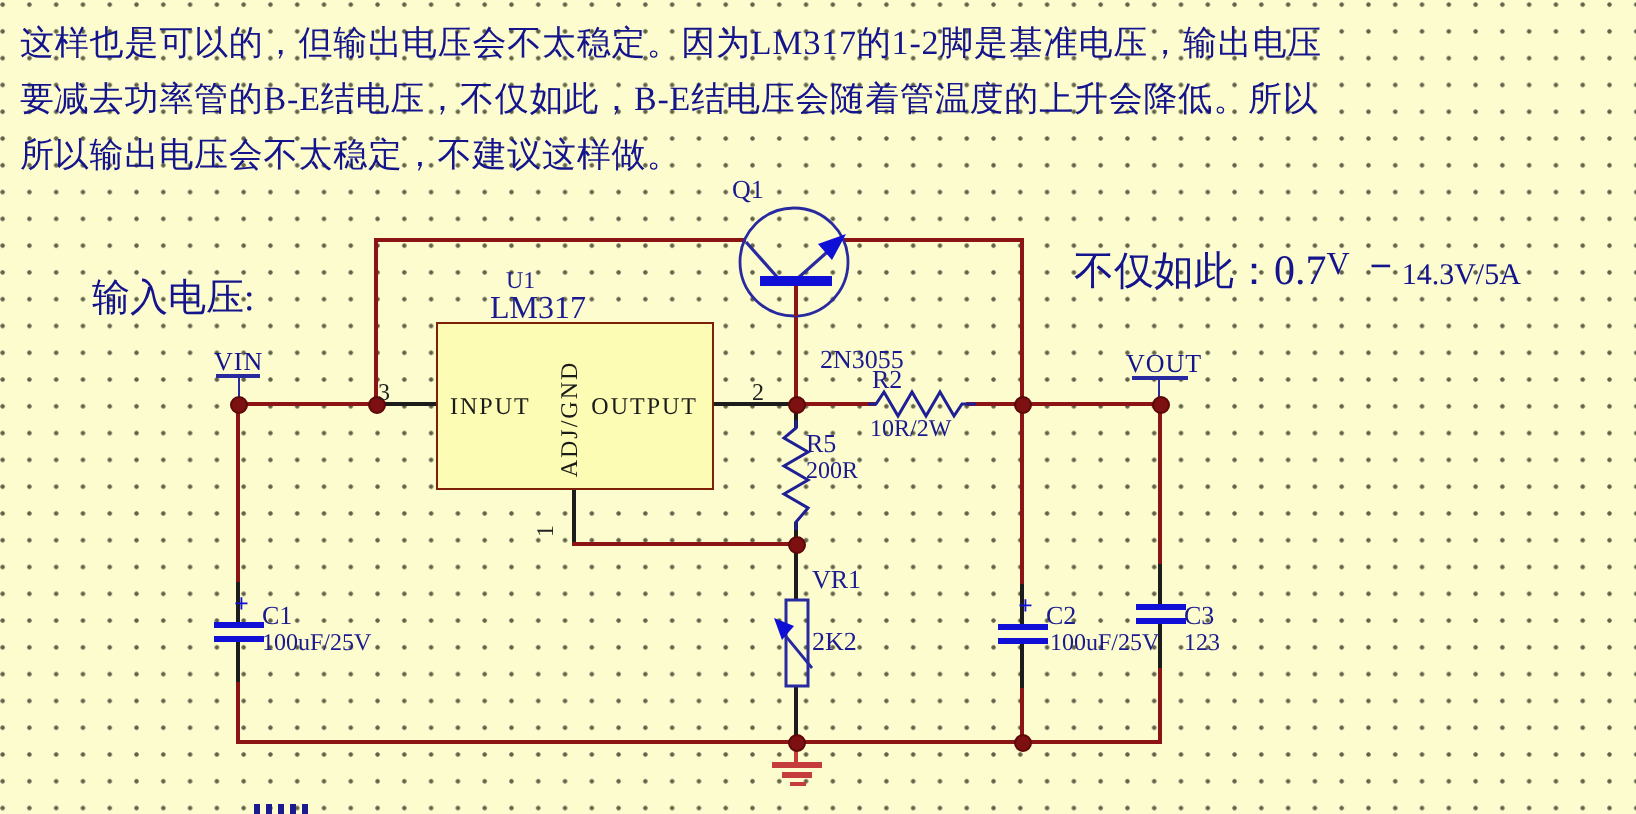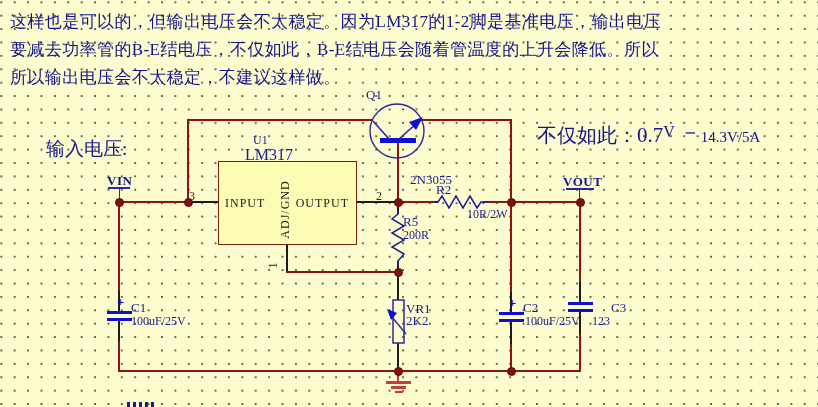--- a/index.html
+++ b/index.html
@@ -6,21 +6,21 @@
   #screen{
     position:relative;width:818px;height:407px;overflow:hidden;
     background-color:#fcfccf;
     background-image:radial-gradient(circle,#62624a 0.9px, rgba(0,0,0,0) 1.3px);
     background-size:13.4px 13.4px;background-position:8px 9px;
     font-family:"Liberation Serif","DejaVu Serif",serif;
   }
   .abs{position:absolute;}
   .ann{color:#14148c;font-size:17px;letter-spacing:0.4px;white-space:nowrap;}
   .heading{color:#14148c;white-space:nowrap;}
-  .netlbl{color:#14148c;font-size:13px;font-weight:bold;letter-spacing:0.5px;}
+  .netlbl{color:#14148c;font-size:13px;font-weight:normal;letter-spacing:0.5px;}
   .lbl{color:#1b1b8f;font-size:13px;white-space:nowrap;}
   .val{color:#1b1b8f;font-size:12px;white-space:nowrap;}
   .pinnum{color:#222;font-size:12px;}
   .plus{color:#0f0fd6;font-size:13px;font-weight:bold;}
   .w{position:absolute;}
   .mar{background:#8c1414;}
   .blk{background:#1c1c1c;}
   .blu{background:#0f0fd6;}
   .gred{background:#c43c3c;}
   .navstub{background:#2a2aa0;}
@@ -125,48 +125,48 @@
     <polygon points="63,23 49,28 56,36" fill="#0f0fd6"></polygon>
     <line x1="38" y1="49" x2="38" y2="64" stroke="#8c1414" stroke-width="2"></line>
   </svg>
   <div class="abs lbl" style="left:366px;top:87px;">Q1</div>
   <div class="abs lbl" style="left:410px;top:172px;">2N3055</div>
 
   <svg style="left:434px;top:192px;" width="54" height="20" viewBox="0 0 54 20">
     <polyline points="0,10 4,10 8,4 15,16 22,4 29,16 36,4 43,16 47,10 54,10" fill="none" stroke="#1f1f96" stroke-width="1.5"></polyline>
   </svg>
   <div class="abs lbl" style="left:436px;top:182px;">R2</div>
-  <div class="abs val" style="left:435px;top:207px;margin-left:32px;">10R/2W</div>
+  <div class="abs val" style="left:435px;top:207px;">10R/2W</div>
 
   <svg style="left:388px;top:210px;" width="20" height="55" viewBox="0 0 20 55">
     <polyline points="10,0 10,4 4,9 16,16 4,23 16,30 4,37 16,44 10,51 10,55" fill="none" stroke="#1f1f96" stroke-width="1.5"></polyline>
   </svg>
   <div class="abs lbl" style="left:403px;top:214px;">R5</div>
   <div class="abs val" style="left:403px;top:228px;">200R</div>
 
   <svg style="left:385px;top:295px;" width="32" height="55" viewBox="0 0 32 55">
     <rect x="8" y="5" width="11" height="43" fill="none" stroke="#2a2aa0" stroke-width="1.5"></rect>
     <line x1="21" y1="39" x2="7" y2="22" stroke="#2a2aa0" stroke-width="1.4"></line>
     <polygon points="2,14 12,18 6,25" fill="#0f0fd6"></polygon>
   </svg>
-  <div class="abs lbl" style="left:406px;top:301px;text-align:center;">VR1</div>
+  <div class="abs lbl" style="left:406px;top:282px;text-align:center;">VR1</div>
   <div class="abs val" style="left:406px;top:313px;font-size:13px;">2K2</div>
 
   <div class="w blu" style="left:107px;top:311px;width:25px;height:3px;"></div>
   <div class="w blu" style="left:107px;top:318px;width:25px;height:3px;"></div>
   <div class="abs plus" style="left:117px;top:294px;">+</div>
   <div class="abs lbl" style="left:131px;top:300px;">C1</div>
   <div class="abs val" style="left:131px;top:314px;">100uF/25V</div>
 
   <div class="w blu" style="left:499px;top:312px;width:25px;height:3px;"></div>
   <div class="w blu" style="left:499px;top:319px;width:25px;height:3px;"></div>
   <div class="abs plus" style="left:509px;top:295px;">+</div>
   <div class="abs lbl" style="left:523px;top:300px;">C2</div>
   <div class="abs val" style="left:525px;top:314px;">100uF/25V</div>
 
   <div class="w blu" style="left:568px;top:302px;width:25px;height:3px;"></div>
   <div class="w blu" style="left:568px;top:309px;width:25px;height:3px;"></div>
-  <div class="abs lbl" style="left:592px;top:300px;margin-left:19px;">C3</div>
+  <div class="abs lbl" style="left:592px;top:300px;">C3</div>
   <div class="abs val" style="left:592px;top:314px;">123</div>
 
   <div class="clipfrag"></div>
 
 </div>
 
 </body></html>

